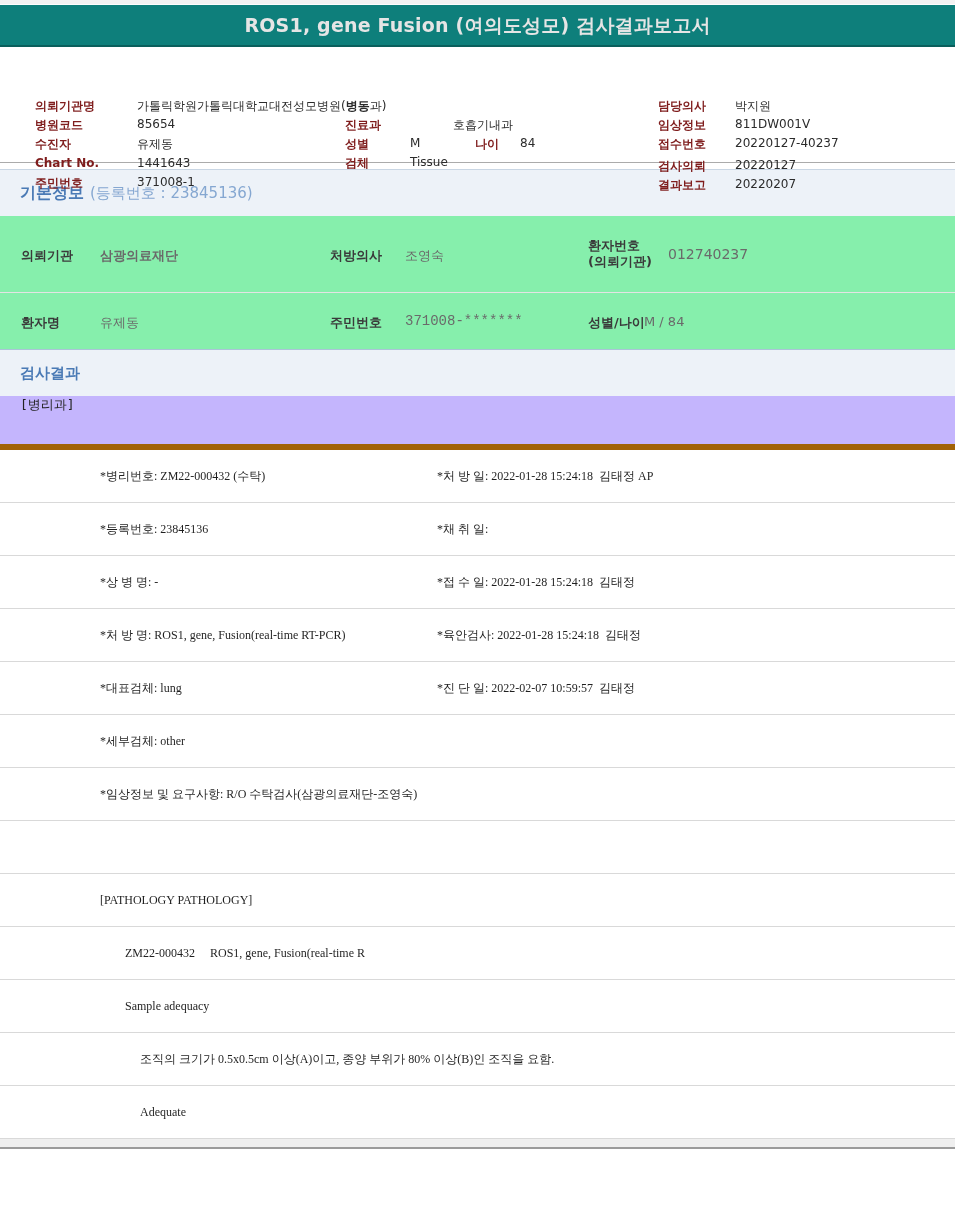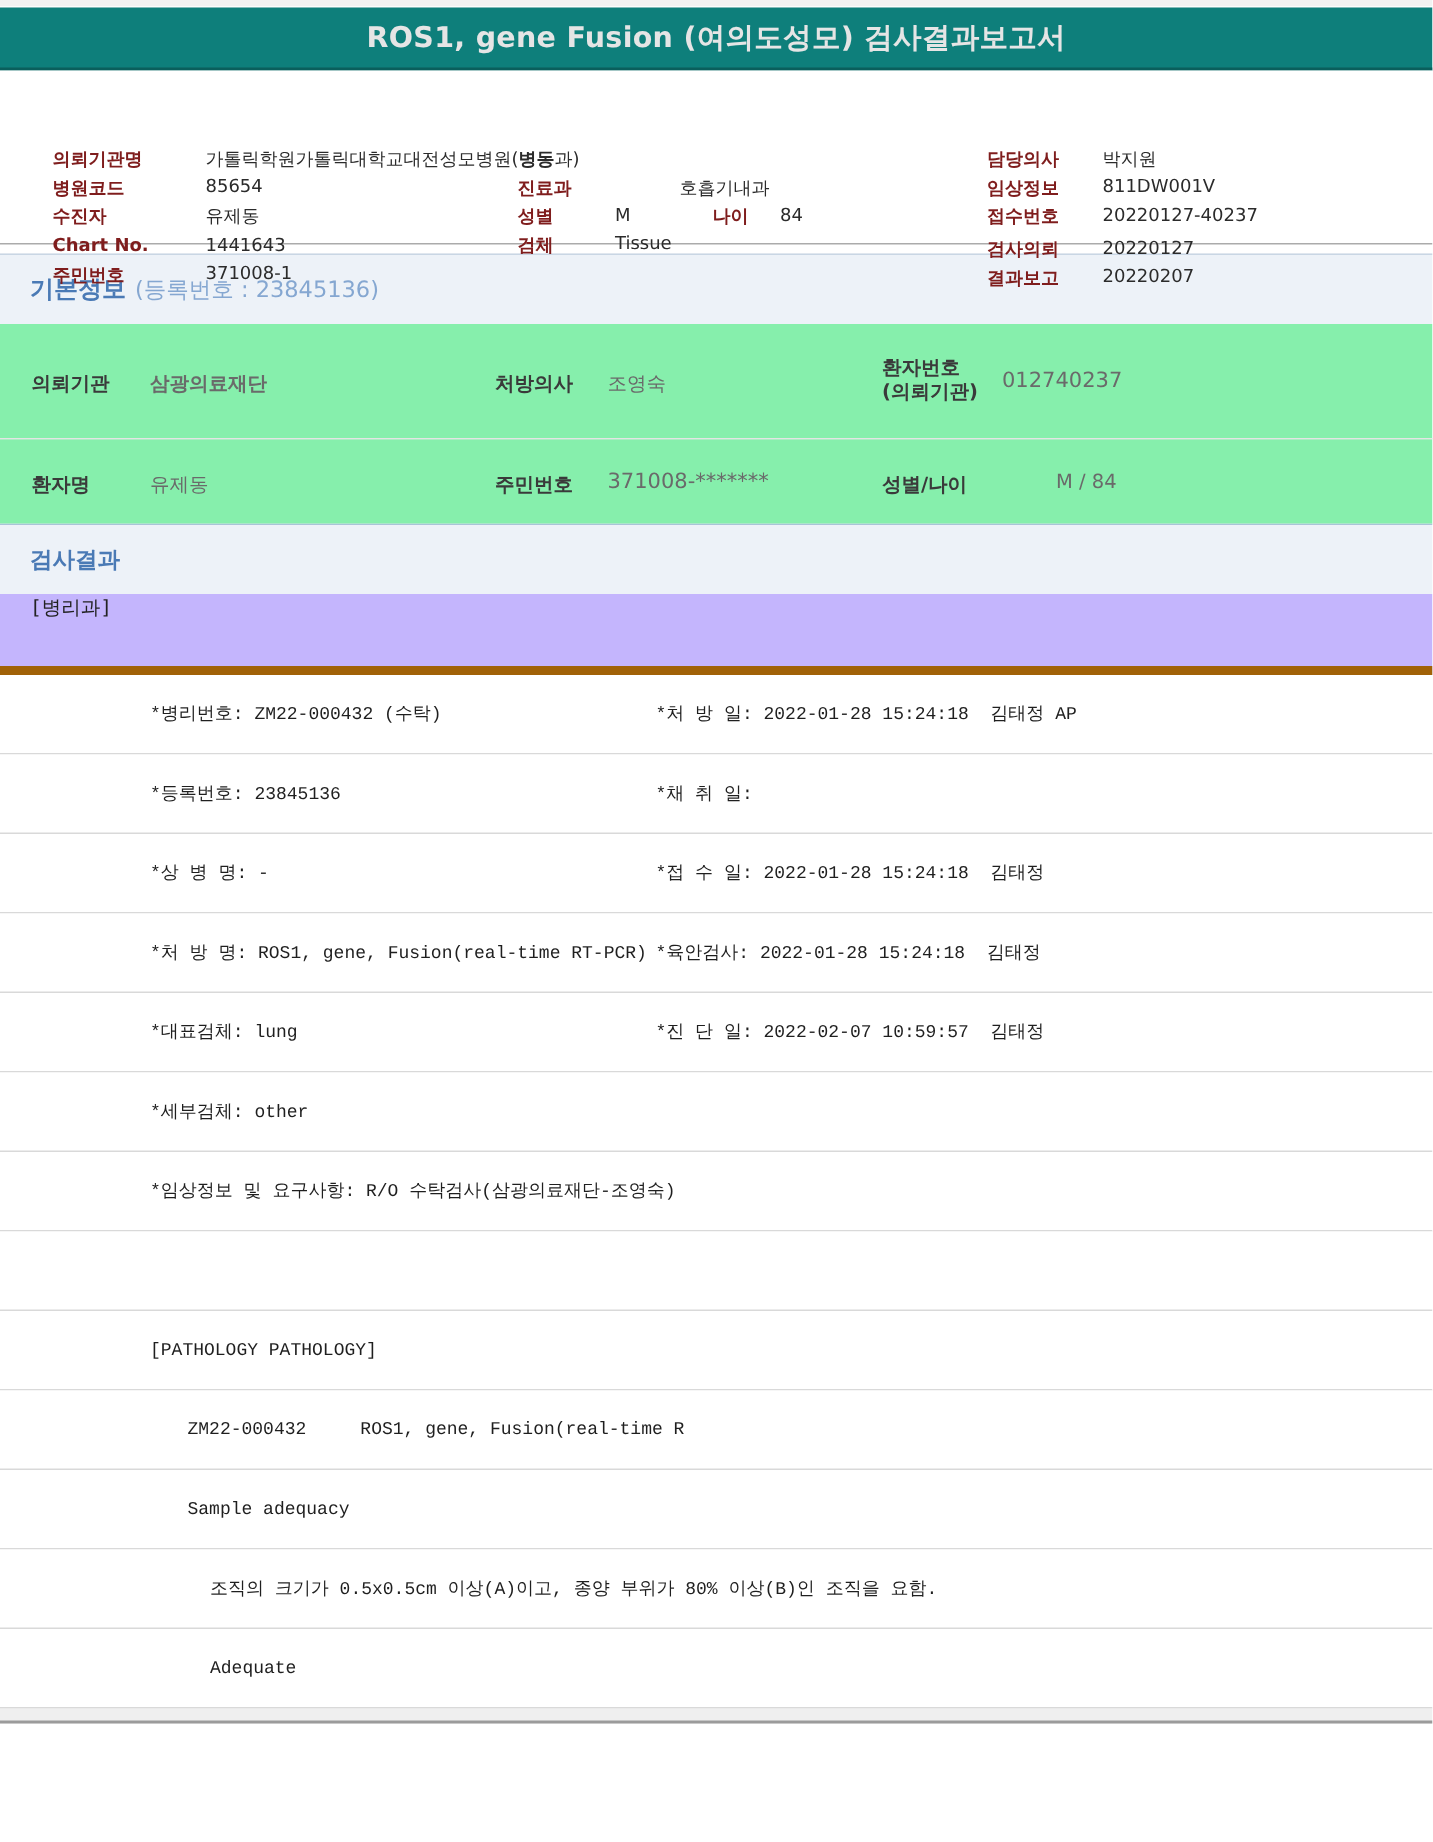--- a/index.html
+++ b/index.html
@@ -36,21 +36,21 @@
   .blbl2{line-height:16px;}
   
   .resbar{border-top:1px solid #aac4d8;}
   .dept-row{
     height:54px;background:#c4b5fd;border-bottom:6px solid #a16207;
     display:flex;align-items:flex-start;padding-left:20px;box-sizing:border-box;
   }
   .dept-row .dept{font-family:"DejaVu Sans Mono","Liberation Mono",monospace;font-size:13px;color:#222;}
   .drow{
     position:relative;height:52px;border-bottom:1px solid #d9d9d9;background:#fff;
-    font-family:Liberation Mono, monospace;font-size:12px;color:#1f1f1f;
+    font-family:Liberation Serif, serif;font-size:12px;color:#1f1f1f;
   }
   .drow .dl{position:absolute;top:50%;transform:translateY(-50%);white-space:pre;}
   .drow .dr{position:absolute;left:437px;top:50%;transform:translateY(-50%);white-space:pre;}
   .i0{left:100px;} .i1{left:125px;} .i2{left:140px;}
   .bottom-strip{height:8px;background:#efefef;border-bottom:2px solid #9b9b9b;}
 </style>
 </head>
 <body>
 
 <div class="top-strip"></div>
@@ -108,23 +108,23 @@
   <span class="blbl" style="left:330px;top:31px;">처방의사</span>
   <span class="bval" style="left:405px;top:31px;">조영숙</span>
   <span class="blbl blbl2" style="left:588px;top:22px;"><span>환자번호</span><br><span>(의뢰기관)</span></span>
   <span class="bval" style="left:668px;top:30px;font-size:14px;">012740237</span>
 </div>
 
 <div class="brow brow2">
   <span class="blbl" style="left:21px;top:21px;">환자명</span>
   <span class="bval" style="left:100px;top:21px;">유제동</span>
   <span class="blbl" style="left:330px;top:21px;">주민번호</span>
-  <span class="bval" style="left:405px;top:20px;font-size:14px;">371008-*******</span>
+  <span class="bval" style="left:405px;top:20px;font-size:14px;font-family:Liberation Mono, monospace;">371008-*******</span>
   <span class="blbl" style="left:588px;top:21px;">성별/나이</span>
-  <span class="bval" style="left:704px;top:21px;">M / 84</span>
+  <span class="bval" style="left:644px;top:21px;">M / 84</span>
 </div>
 
 <div class="secbar resbar">
   <span class="sec-title" style="font-size:15px;">검사결과</span>
 </div>
 
 <div class="dept-row">
   <span class="dept">[병리과]</span>
 </div>
 

